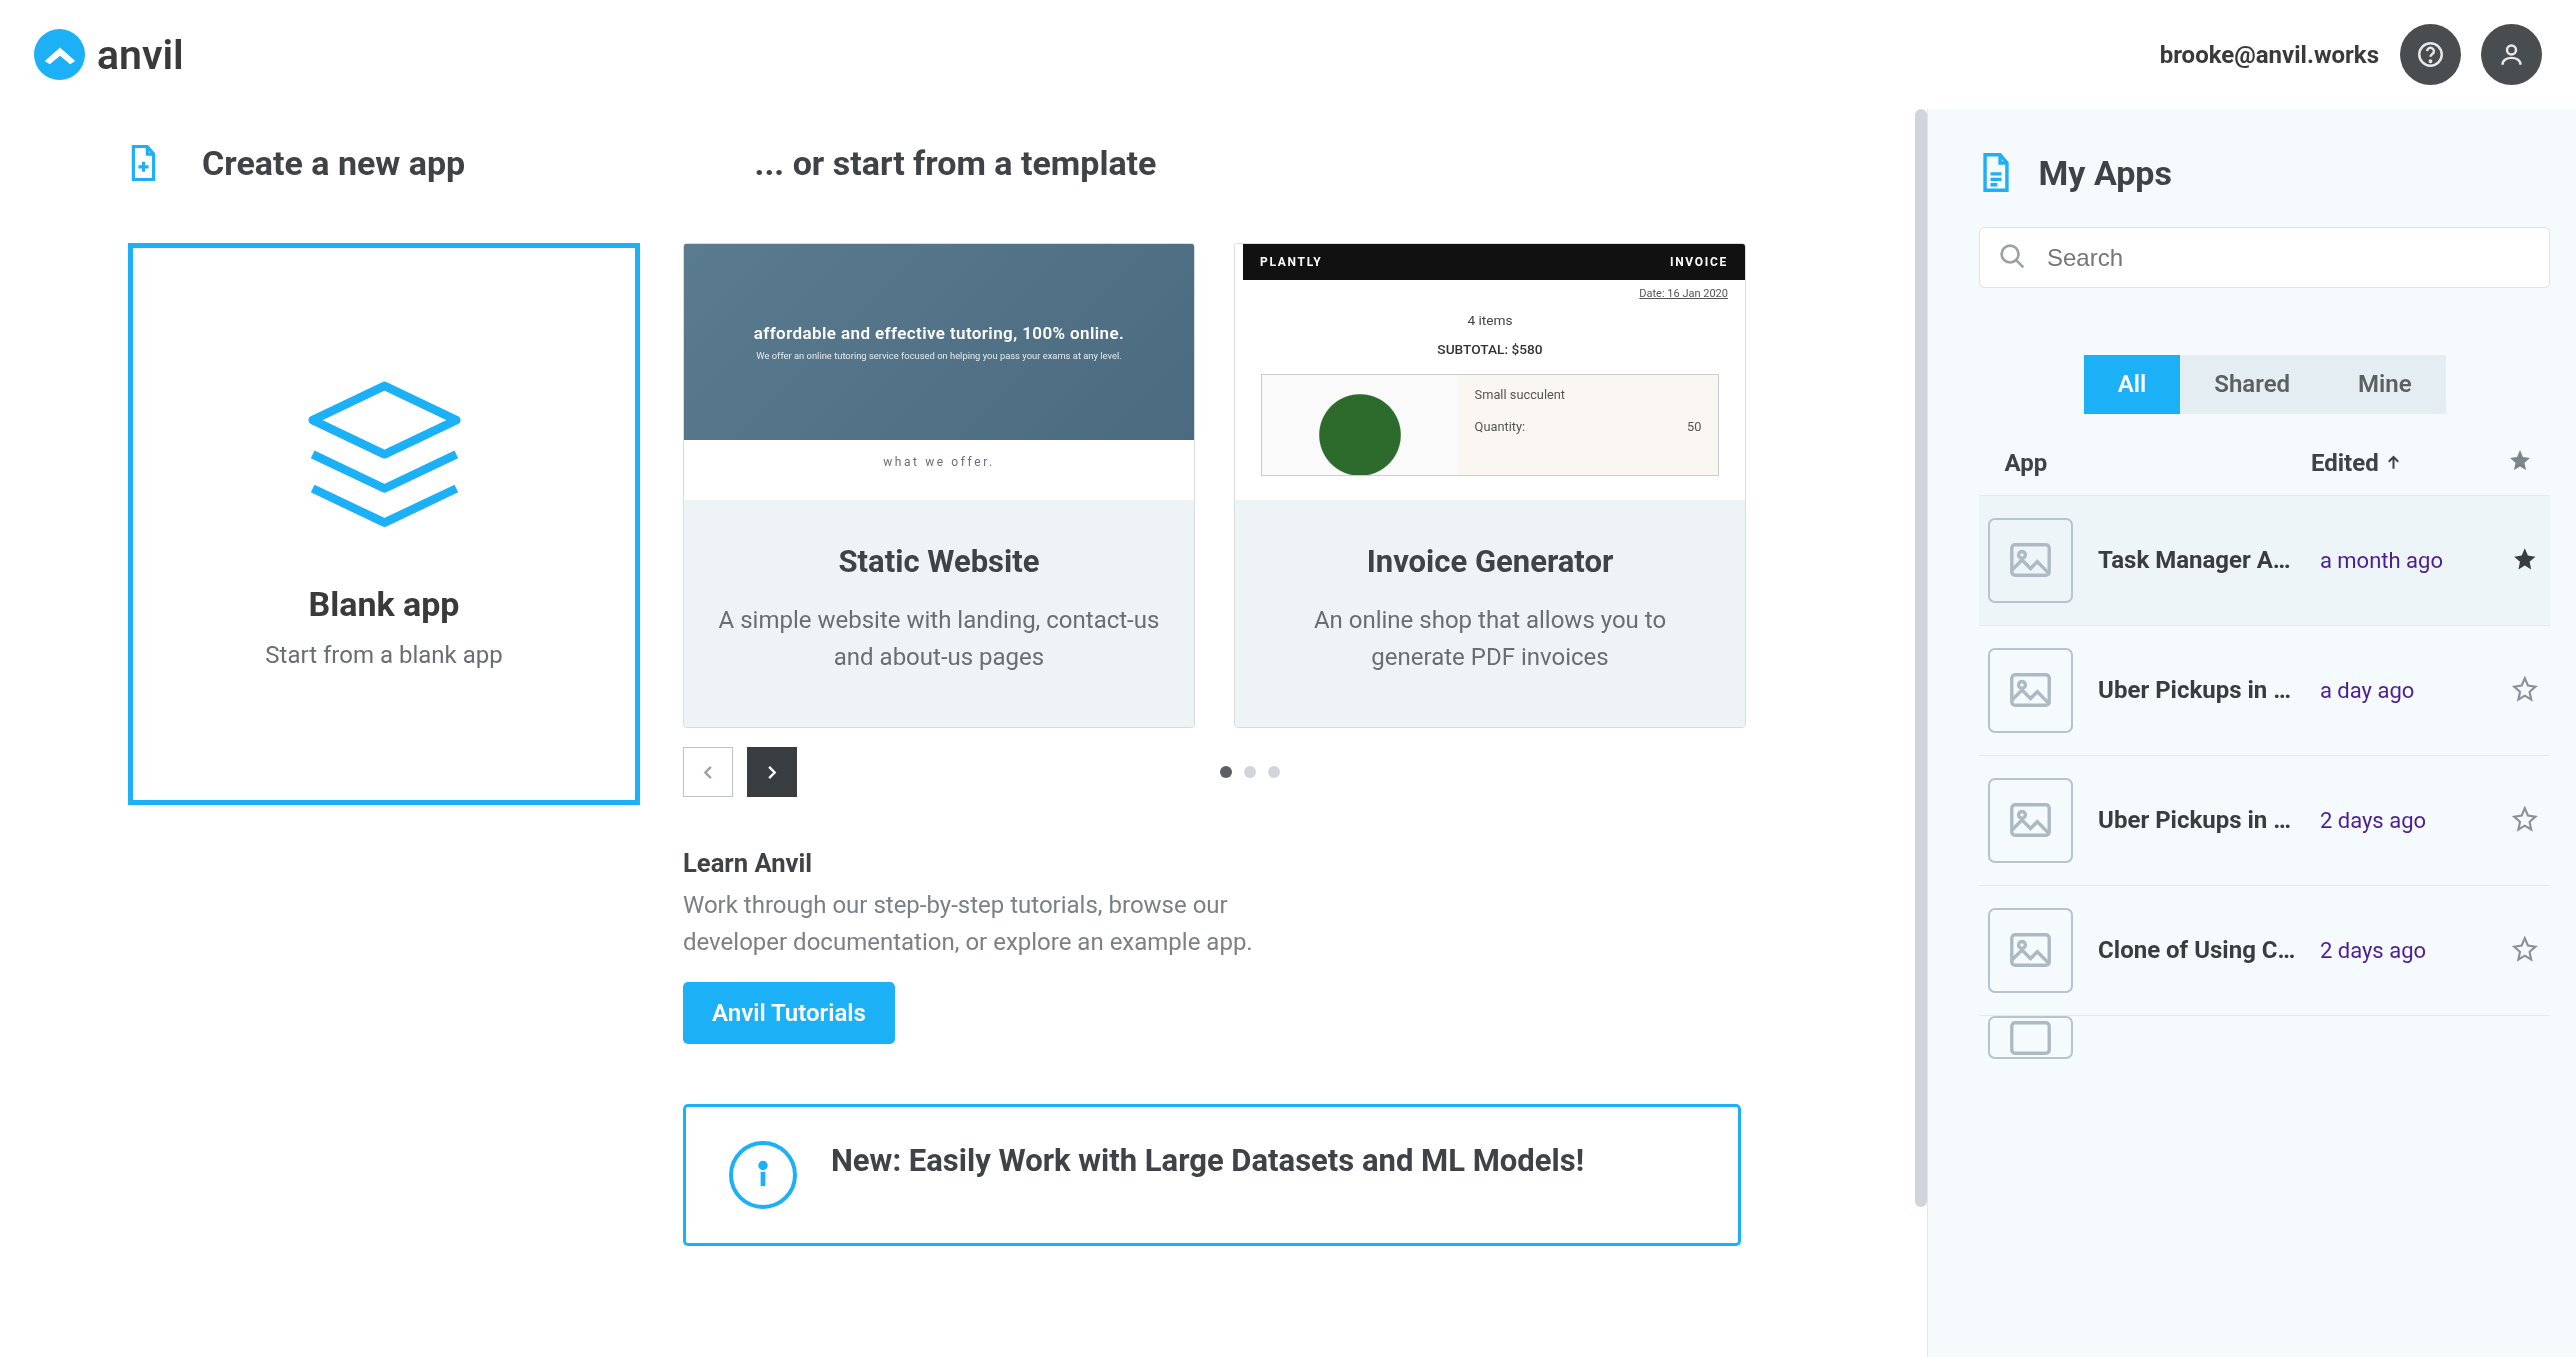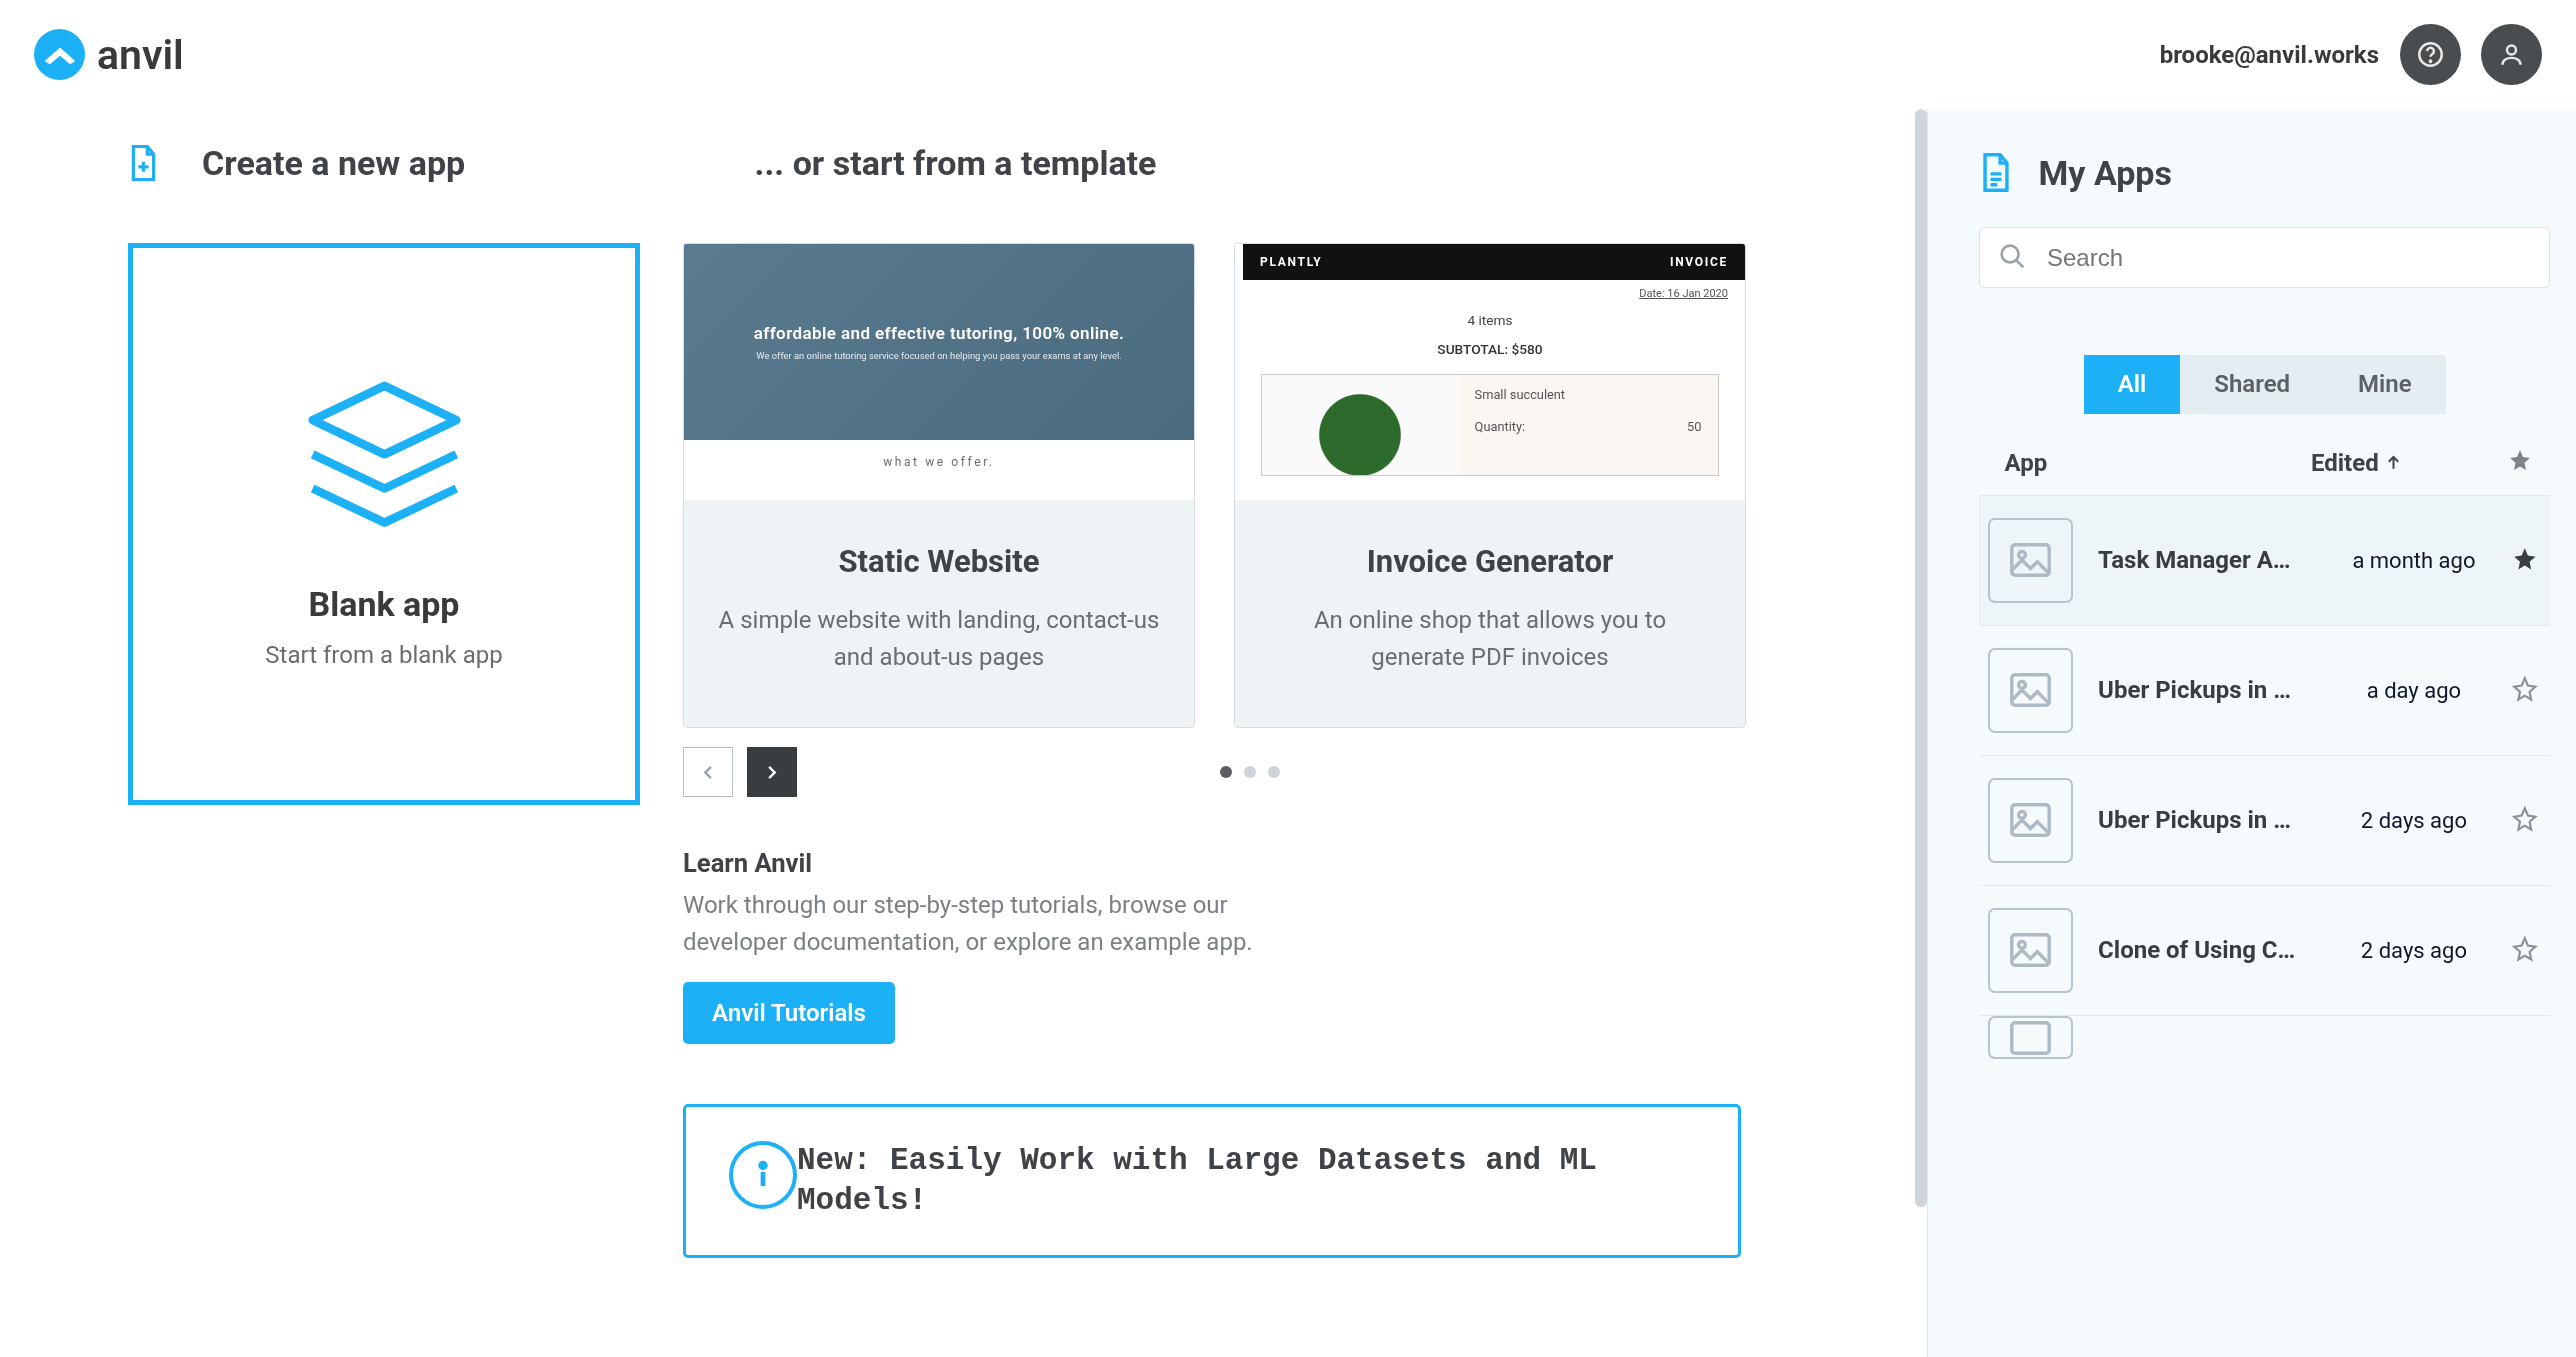--- a/index.html
+++ b/index.html
@@ -177,22 +177,22 @@
     border-radius: 5.1px;
     cursor:pointer;
   }
   .announce {
     margin-top: 60px;
     width: 1058px;
     border: 3.4px solid #1CB0F6;
     border-radius: 5.1px;
     padding: 34px 43px;
     display:flex;
+    gap: 34px;
     align-items: flex-start;
-    font-family: Liberation Mono, monospace;
   }
   .info-circ {
     width: 68px; height:68px; border:4.3px solid #1CB0F6; border-radius:50%;
     display:flex; align-items:center; justify-content:center;
     color:#1CB0F6;
     flex-shrink:0;
   }
   .announce-title { font-size: 31px; font-weight:700; color:#3f4246; line-height:1.3;}
   .scroll-edge {
     position:absolute;
@@ -262,21 +262,21 @@
   .app-row.sel { background:#eef5f9;}
   .thumb {
     width: 85px; height:85px;
     border:2.6px solid #b7c4cd;
     border-radius:6.8px;
     display:flex; align-items:center; justify-content:center;
     margin-right: 25.6px;
     flex-shrink:0;
   }
   .app-name { flex:1; font-size: 24px; font-weight:700; color:#3a3d40; white-space:nowrap; overflow:hidden; text-overflow:ellipsis; padding-right: 13.7px;}
-  .app-edited { width: 188px; font-size: 22px; color:#0f172a;text-align:center;}
+  .app-edited { width: 188px; font-size: 22px; color:#4c1d95;}
   .star { width:34px; text-align:center; color:#8a9198;}
   .star.filled { color:#3a3d40;}
   
   .tutor-hero { height: 196px; background: linear-gradient(rgba(60,90,110,.55),rgba(60,90,110,.55)), linear-gradient(135deg,#7ea3b8,#5c7e94); display:flex; flex-direction:column; align-items:center; justify-content:center; color:#fff;}
   .tutor-hero .tagline { font-size:17px; font-weight:600; letter-spacing:0.4px;}
   .tutor-hero .sub { font-size:9.4px; opacity:.85; margin-top:6.8px; text-align:center; max-width:80%;}
   .tutor-offer { height:60px; background:#fff; text-align:center; padding-top:15.4px; font-size:12px; color:#6a6e73; letter-spacing:2.6px;}
   .inv-bar { height:36px; background:#111; color:#fff; display:flex; justify-content:space-between; align-items:center; padding:0 17px; font-size:12px; letter-spacing:1.7px; font-weight:700;margin-left:8px;}
   .inv-date { text-align:right; padding:6.8px 17px; font-size:11px; color:#555; text-decoration:underline;}
   .inv-items { text-align:center; font-size:13.7px; color:#444; margin-top: 5.1px;}

